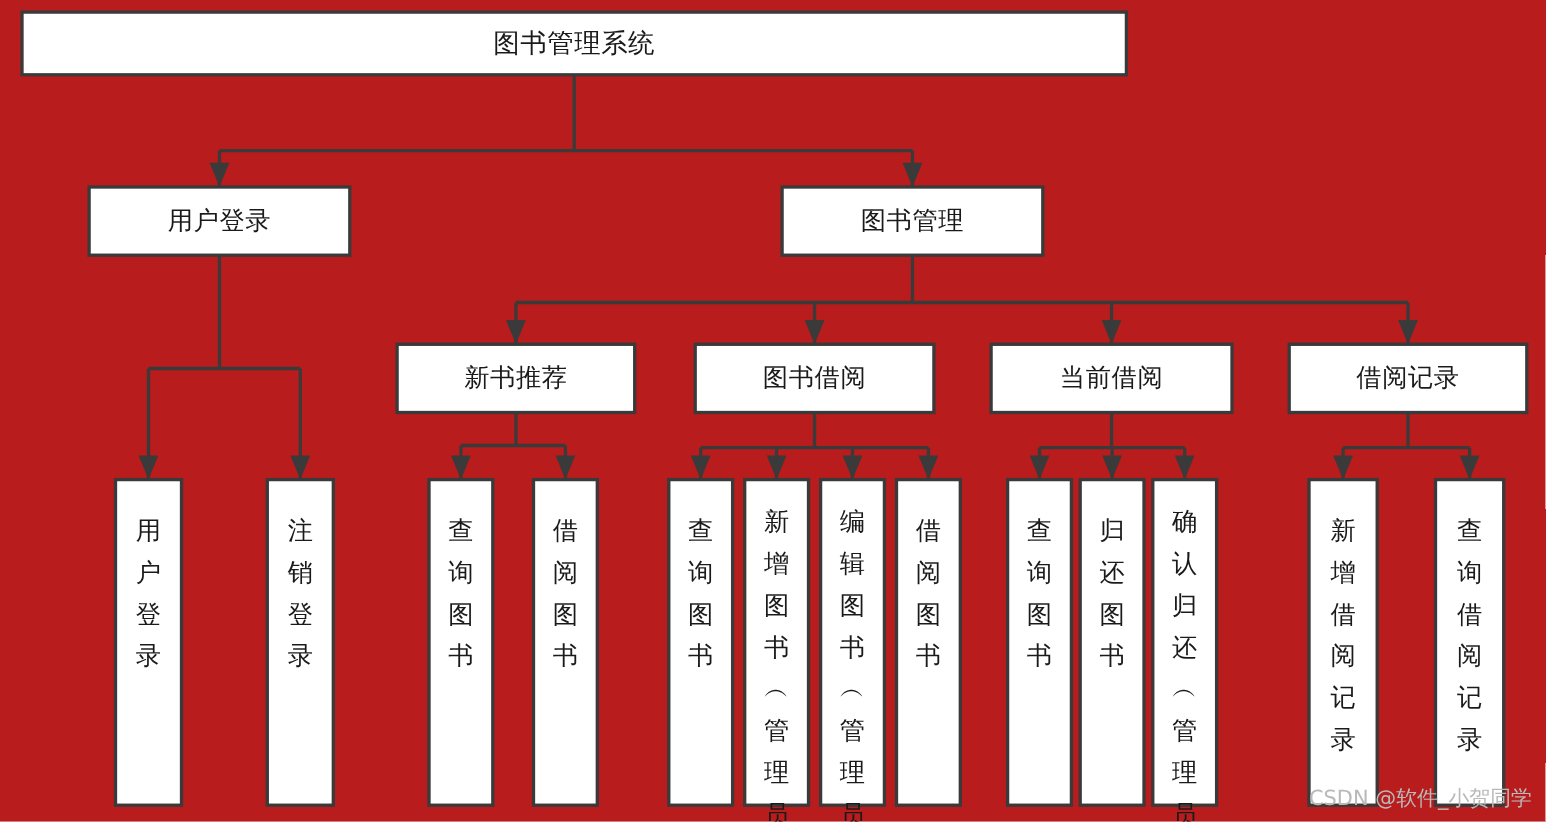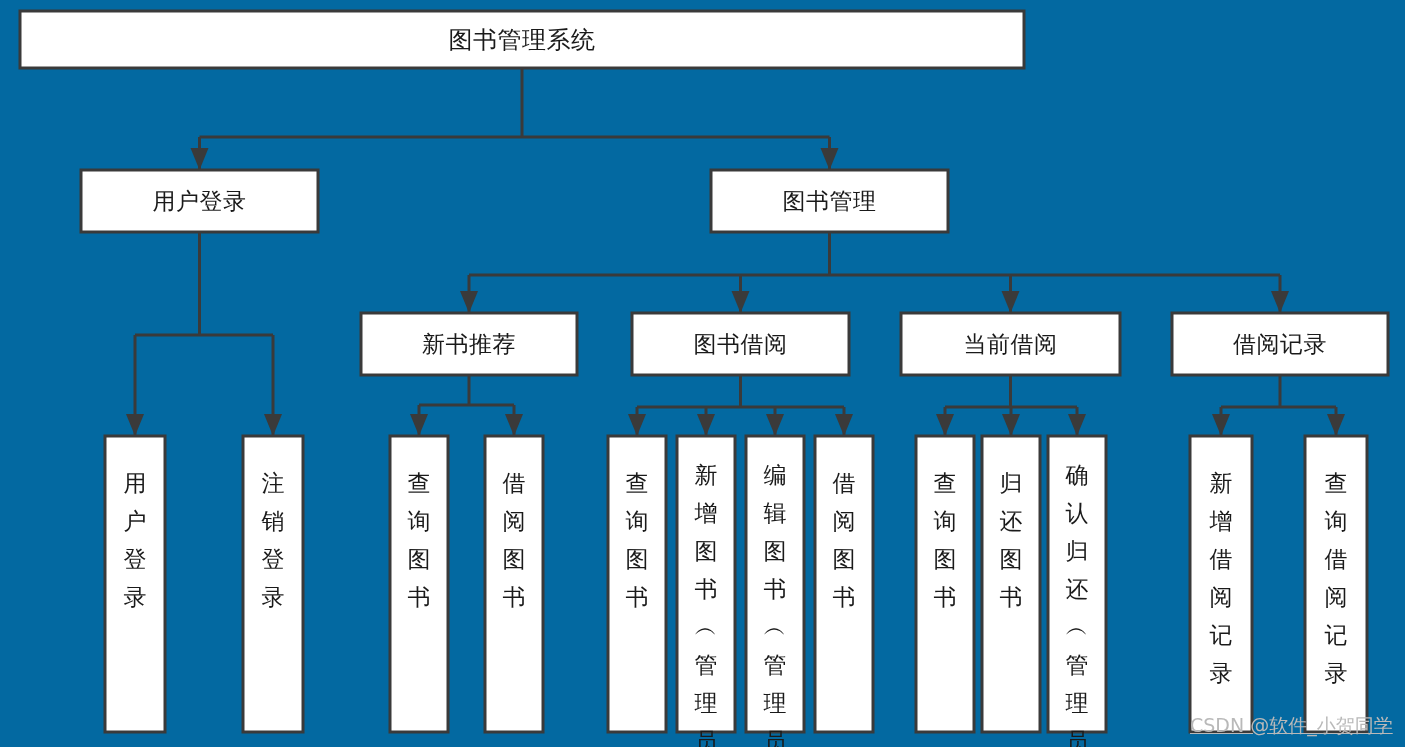--- a/index.html
+++ b/index.html
@@ -8,21 +8,21 @@
     padding: 0;
     background: #ffffff;
   }
   body {
     font-family: "DejaVu Sans", "Liberation Sans", sans-serif;
   }
   #diagram-root {
     position: relative;
     width: 1405px;
     height: 747px;
-    background: #0369a1;
+    background: #b91c1c;
     overflow: hidden;
   }
   svg#tree-svg {
     position: absolute;
     left: 0;
     top: 0;
     width: 1405px;
     height: 747px;
     display: block;
   }
@@ -67,21 +67,20 @@
   .watermark {
     position: absolute;
     font-family: "DejaVu Sans", "Liberation Sans", sans-serif;
     font-size: 19px;
     color: #b9b9b9;
     white-space: nowrap;
     left: 1190px;
     top: 713px;
     pointer-events: none;
     user-select: none;
-    text-decoration: underline;
   }
 </style>
 </head>
 <body>
 
 <div id="diagram-root">
   <svg id="tree-svg" viewBox="0 0 1405 747" xmlns="http://www.w3.org/2000/svg">
     <g id="edge-layer">
         <g>
           <path d="M 522 68 L 522 137" class="connector"></path>

